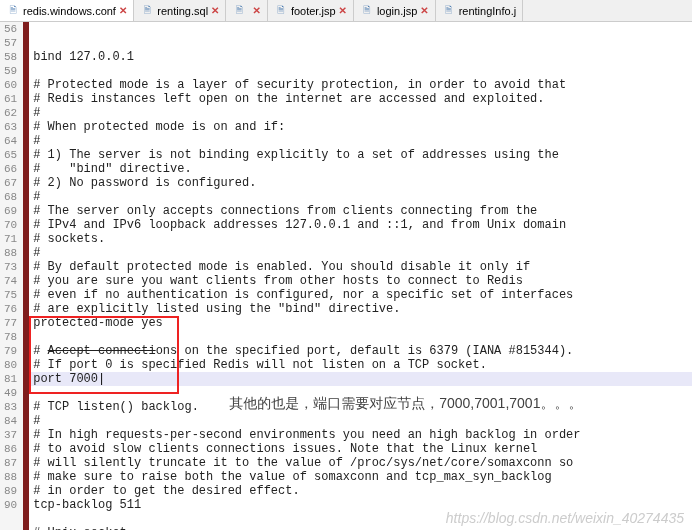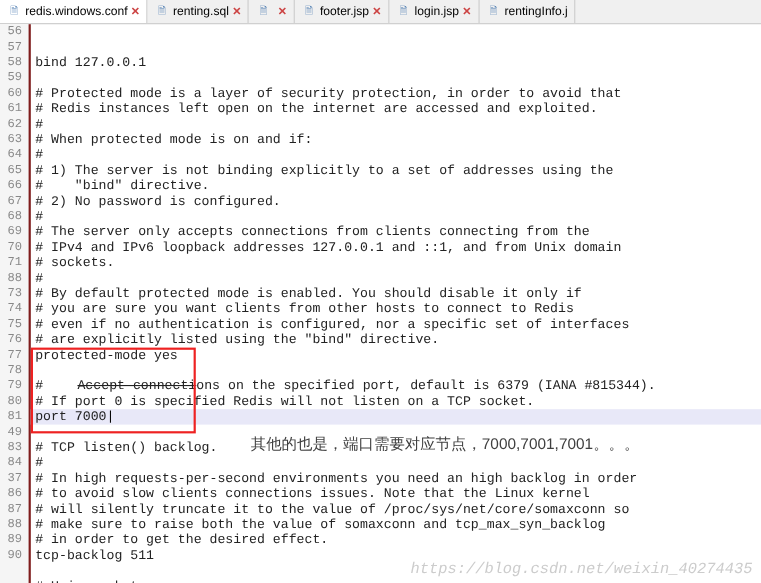--- a/index.html
+++ b/index.html
@@ -54,21 +54,21 @@
   position: relative;
 }
 .gutter {
   background: #f5f5f5;
   color: #888;
   text-align: right;
   padding: 0 6px 0 4px;
   font-size: 11px;
   line-height: 14px;
   user-select: none;
-  border-right: 2px solid #7f1d1d;
+  border-right: 6px solid #7f1d1d;
   min-width: 28px;
 }
 .gutter div { height: 14px; }
 .code {
   flex: 1;
   line-height: 14px;
   font-size: 12px;
   position: relative;
   white-space: pre;
   color: #222;
@@ -80,40 +80,40 @@
 }
 .hl-line {
   background: #e8e8f8;
 }
 .cursor::after {
   content: "|";
   color: #000;
   animation: blink 1s step-end infinite;
 }
 @keyframes blink { 50% { opacity: 0; } }
-.strike { text-decoration: line-through; margin-left: 24px; }
+.strike { text-decoration: line-through; }
 .red-box {
   position: absolute;
   border: 2px solid #e22;
   pointer-events: none;
 }
 .annotation {
   position: absolute;
   color: #404040;
   font-family: "Microsoft YaHei", SimSun, sans-serif;
   font-size: 14px;
   line-height: 18px;
   pointer-events: none;
 }
 .watermark {
   position: absolute;
   right: 8px;
   bottom: 4px;
   color: #ccc;
-  font-family: Liberation Mono, monospace;
+  font-family: Liberation Sans, sans-serif;
   font-size: 14px;
   font-style: italic;
   pointer-events: none;
   margin-top: 37px;
 }
 </style>
 </head>
 <body>
 
 <div class="tabs">

